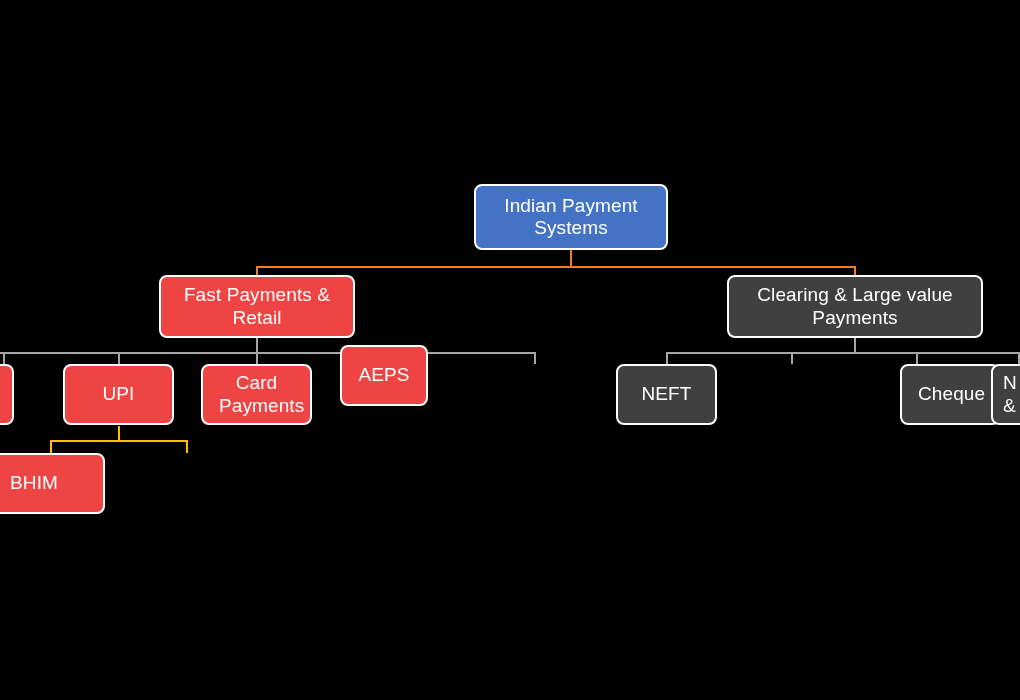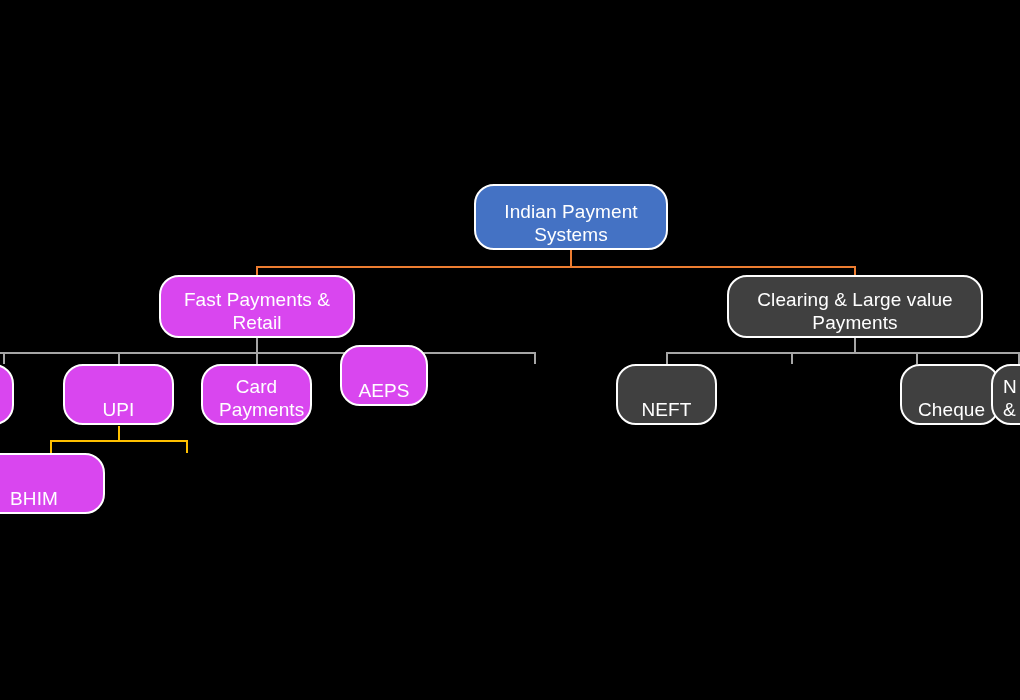--- a/index.html
+++ b/index.html
@@ -14,33 +14,33 @@
     background: #000000;
     overflow: hidden;
     font-family: "Liberation Sans", sans-serif;
   }
 
   
   .node {
     position: absolute;
     box-sizing: border-box;
     display: flex;
-    align-items: flex-end;
+    align-items: center;
     justify-content: center;
     text-align: center;
     color: #ffffff;
-    border-radius: 20px;
+    border-radius: 8px;
     border: 2px solid #ffffff;
     line-height: 1.18;
     letter-spacing: 0.1px;
     padding: 2px 16px;
     z-index: 5;
   }
   .node.blue   { background: #4472c4; }
-  .node.orange { background: #d946ef; }
+  .node.orange { background: #ef4444; }
   .node.green  { background: #404040; }
 
   .node .label {
     display: block;
     width: 100%;
     white-space: pre-line;
   }
 
   
   .t-root  { font-size: 19px; }

